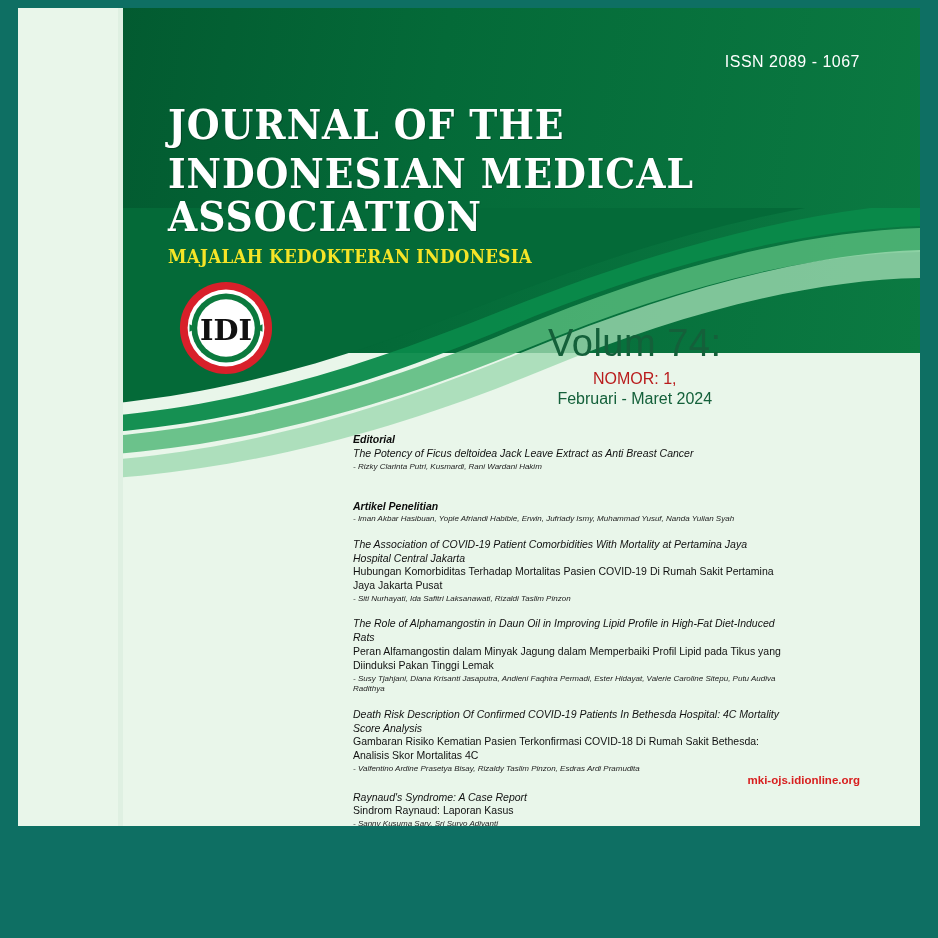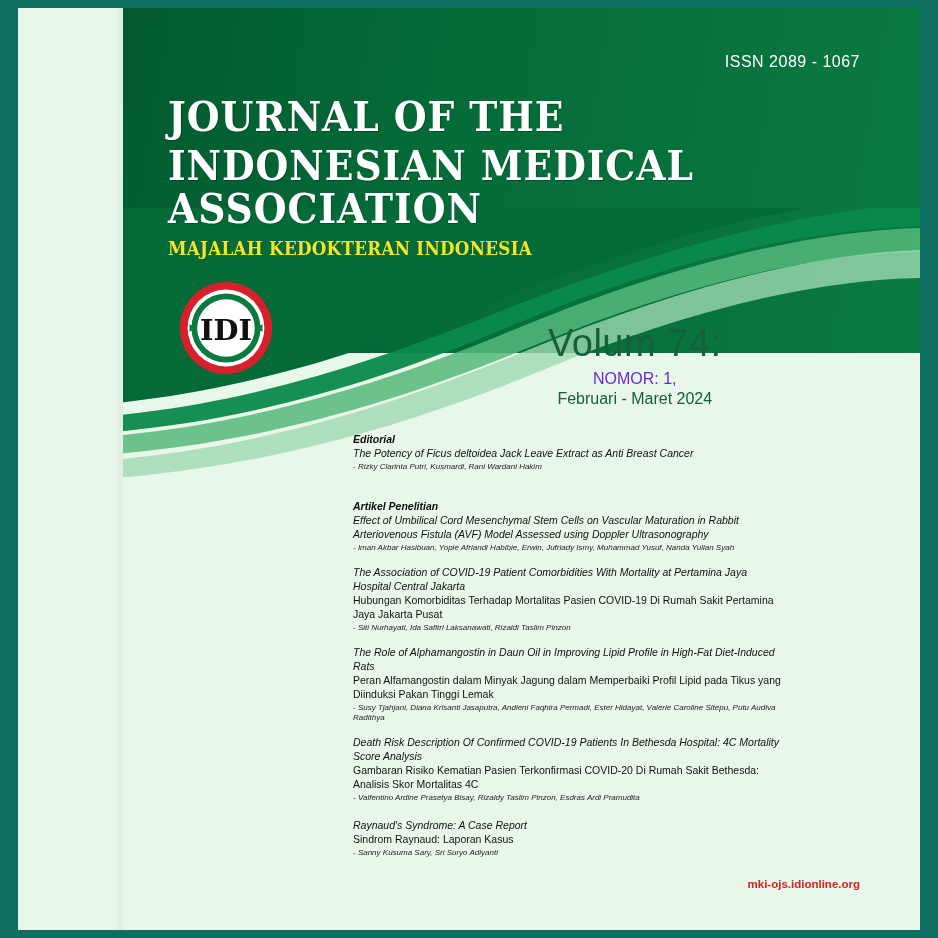--- a/index.html
+++ b/index.html
@@ -19,21 +19,21 @@
     top: 0;
     width: 938px;
     height: 938px;
     background: #0e6f63;
   }
   .cover {
     position: absolute;
     left: 18px;
     top: 8px;
     width: 902px;
-    height: 922px;
+    height: 818px;
     background: #e9f6ea;
     overflow: hidden;
   }
   
   .green-top {
     position: absolute;
     left: 0; top: 0;
     width: 902px;
     height: 345px;
     background: #046A38;
@@ -68,21 +68,21 @@
     right: 60px;
     top: 45px;
     color: #ffffff;
     font-size: 16px;
     letter-spacing: 0.5px;
     z-index: 6;
   }
   .title-block {
     position: absolute;
     left: 150px;
-    top: 88px;
+    top: 96px;
     z-index: 6;
   }
   .title-line1, .title-line2 {
     color: #ffffff;
     font-family: "DejaVu Serif", serif;
     font-weight: bold;
     letter-spacing: 1px;
     line-height: 1.05;
     transform: scaleX(0.92);
     transform-origin: left center;
@@ -120,21 +120,21 @@
   }
   .volume-main {
     font-size: 38px;
     color: #14603a;
     font-family: "Liberation Sans", sans-serif;
     letter-spacing: 0.5px;
   }
   .volume-sub {
     font-size: 16px;
     margin-top: 5px;
-    color: #6d28d9;
+    color: #b91c1c;
   }
   .volume-sub2 {
     font-size: 16px;
     margin-top: 2px;
     color: #14603a;
   }
   
   .toc {
     position: absolute;
     left: 335px;
@@ -228,36 +228,35 @@
         <div class="toc-section">
           <div class="sec-head">Editorial</div>
           <div style="margin-bottom: 28px;">
             <div class="en-title">The Potency of Ficus deltoidea Jack Leave Extract as Anti Breast Cancer</div>
             <div class="authors">- Rizky Clarinta Putri, Kusmardi, Rani Wardani Hakim</div>
           </div>
         </div>
         <div class="toc-section">
           <div class="sec-head">Artikel Penelitian</div>
           <div style="margin-bottom: 13px;">
-            <div class="en-title">Effect of Umbilical Cord Mesenchymal Stem Cells on Vascular Maturation in Rabbit Arteriovenous Fistula (AVF) Model Assessed using Doppler Ultrasonography</div>
             <div class="authors">- Iman Akbar Hasibuan, Yopie Afriandi Habibie, Erwin, Jufriady Ismy, Muhammad Yusuf, Nanda Yulian Syah</div>
           </div>
           <div style="margin-bottom: 13px;">
             <div class="en-title">The Association of COVID-19 Patient Comorbidities With Mortality at Pertamina Jaya Hospital Central Jakarta</div>
             <div class="id-title">Hubungan Komorbiditas Terhadap Mortalitas Pasien COVID-19 Di Rumah Sakit Pertamina Jaya Jakarta Pusat</div>
             <div class="authors">- Siti Nurhayati, Ida Safitri Laksanawati, Rizaldi Taslim Pinzon</div>
           </div>
           <div style="margin-bottom: 13px;">
             <div class="en-title">The Role of Alphamangostin in Daun Oil in Improving Lipid Profile in High-Fat Diet-Induced Rats</div>
             <div class="id-title">Peran Alfamangostin dalam Minyak Jagung dalam Memperbaiki Profil Lipid pada Tikus yang Diinduksi Pakan Tinggi Lemak</div>
             <div class="authors">- Susy Tjahjani, Diana Krisanti Jasaputra, Andieni Faqhira Permadi, Ester Hidayat, Valerie Caroline Sitepu, Putu Audiva Radithya</div>
           </div>
           <div style="margin-bottom: 0;">
             <div class="en-title">Death Risk Description Of Confirmed COVID-19 Patients In Bethesda Hospital: 4C Mortality Score Analysis</div>
-            <div class="id-title">Gambaran Risiko Kematian Pasien Terkonfirmasi COVID-20 Di Rumah Sakit Bethesda: Analisis Skor Mortalitas 4C</div>
+            <div class="id-title">Gambaran Risiko Kematian Pasien Terkonfirmasi COVID-18 Di Rumah Sakit Bethesda: Analisis Skor Mortalitas 4C</div>
             <div class="authors">- Valfentino Ardine Prasetya Bisay, Rizaldy Taslim Pinzon, Esdras Ardi Pramudita</div>
           </div>
         </div>
         <div class="toc-section">
           <div style="margin-bottom: 13px;">
             <div class="en-title">Raynaud's Syndrome: A Case Report</div>
             <div class="id-title">Sindrom Raynaud: Laporan Kasus</div>
             <div class="authors">-  Sanny Kusuma Sary, Sri Suryo Adiyanti</div>
           </div>
         </div>

